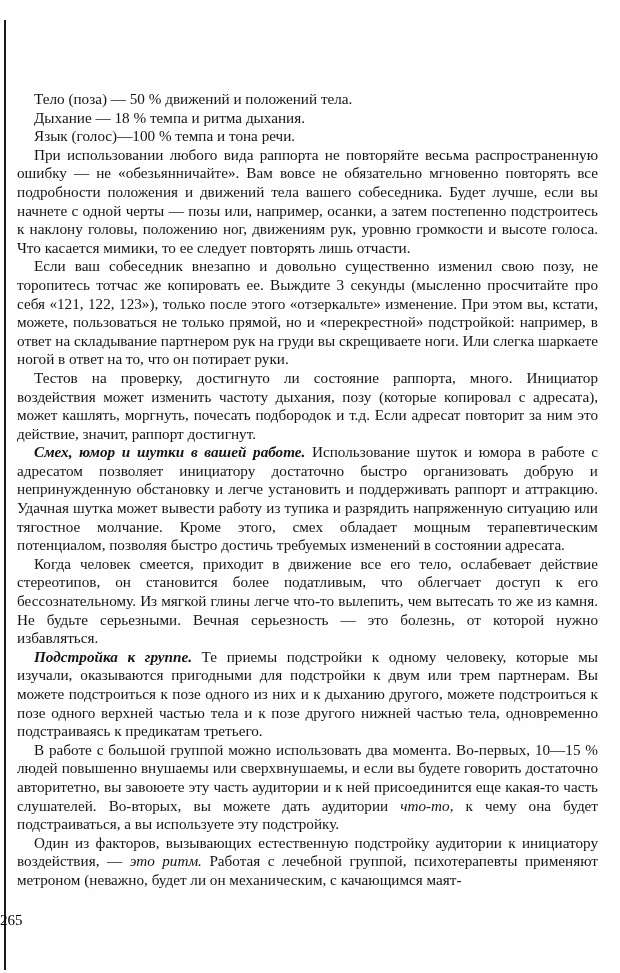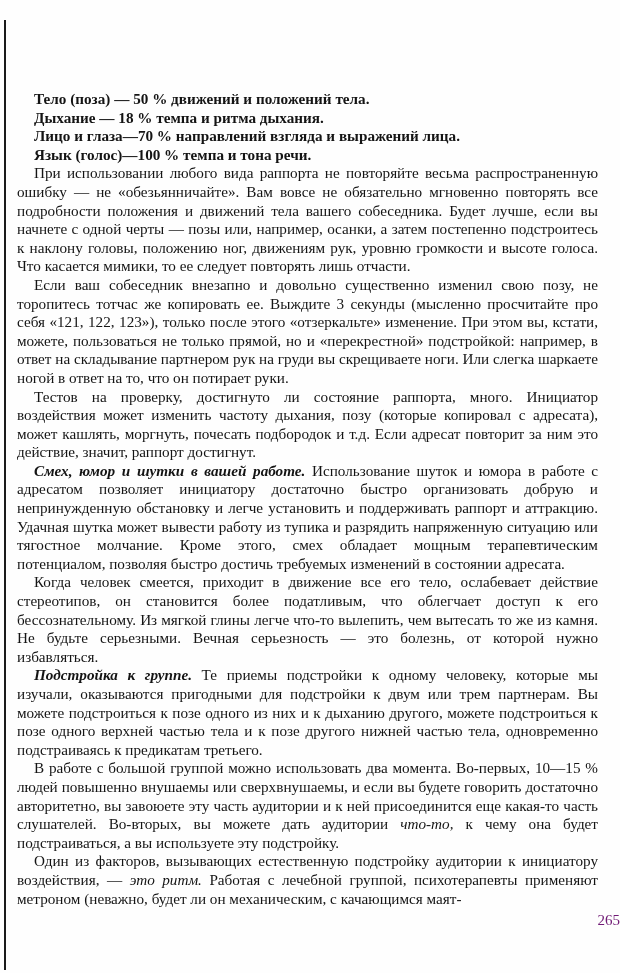--- a/index.html
+++ b/index.html
@@ -8,39 +8,38 @@
     position: absolute; left: 0; top: 0; width: 620px; height: 973px; background: #fefefe;
   }
   .left-rule {
     position: absolute; left: 4px; top: 20px; width: 2px; height: 950px; background: #1a1a1a;
   }
   .text-block {
     position: absolute; left: 17px; top: 90px; width: 581px;
     font-family: "Liberation Serif", serif; font-size: 15.2px; line-height: 18.6px;
     color: #141414; text-align: justify;
   }
-  .list-line { margin: 0; padding-left: 17px; text-align: left; font-weight: bold; }
+  .list-line { margin: 0; padding-left: 17px; text-align: left; }
   .para { margin: 0; text-indent: 17px; }
   .para .bi { font-weight: bold; font-style: italic; }
   .para .it { font-style: italic; }
   .page-number {
-    position: absolute; left: 0; width: 620px; top: 912px; text-align: right;
-    font-family: "Liberation Serif", serif; font-size: 15px; color: #701a75;
+    position: absolute; left: 0; width: 620px; top: 912px; text-align: left;
+    font-family: "Liberation Serif", serif; font-size: 15px; color: #000000;
   }
 </style>
 </head>
 <body>
 
 <div class="page">
   <div class="left-rule"></div>
 
   <div class="text-block">
     <p class="list-line">Тело (поза) — 50 % движений и положений тела.</p>
     <p class="list-line">Дыхание — 18 % темпа и ритма дыхания.</p>
-    <p class="list-line">Лицо и глаза—70 % направлений взгляда и выражений лица.</p>
     <p class="list-line">Язык (голос)—100 % темпа и тона речи.</p>
 
     <p class="para"><span>При использовании любого вида раппорта не повторяйте весьма распространенную ошибку — не «обезьянничайте». Вам вовсе не обязательно мгновенно повторять все подробности положения и движений тела вашего собеседника. Будет лучше, если вы начнете с одной черты — позы или, например, осанки, а затем постепенно подстроитесь к наклону головы, положению ног, движениям рук, уровню громкости и высоте голоса. Что касается мимики, то ее следует повторять лишь отчасти.</span></p>
 
     <p class="para"><span>Если ваш собеседник внезапно и довольно существенно изменил свою позу, не торопитесь тотчас же копировать ее. Выждите 3 секунды (мысленно просчитайте про себя «121, 122, 123»), только после этого «отзеркальте» изменение. При этом вы, кстати, можете, пользоваться не только прямой, но и «перекрестной» подстройкой: например, в ответ на складывание партнером рук на груди вы скрещиваете ноги. Или слегка шаркаете ногой в ответ на то, что он потирает руки.</span></p>
 
     <p class="para"><span>Тестов на проверку, достигнуто ли состояние раппорта, много. Инициатор воздействия может изменить частоту дыхания, позу (которые копировал с адресата), может кашлять, моргнуть, почесать подбородок и т.д. Если адресат повторит за ним это действие, значит, раппорт достигнут.</span></p>
 
     <p class="para"><span class="bi">Смех, юмор и шутки в вашей работе.</span><span> Использование шуток и юмора в работе с адресатом позволяет инициатору достаточно быстро организовать добрую и непринужденную обстановку и легче установить и поддерживать раппорт и аттракцию. Удачная шутка может вывести работу из тупика и разрядить напряженную ситуацию или тягостное молчание. Кроме этого, смех обладает мощным терапевтическим потенциалом, позволяя быстро достичь требуемых изменений в состоянии адресата.</span></p>
 

